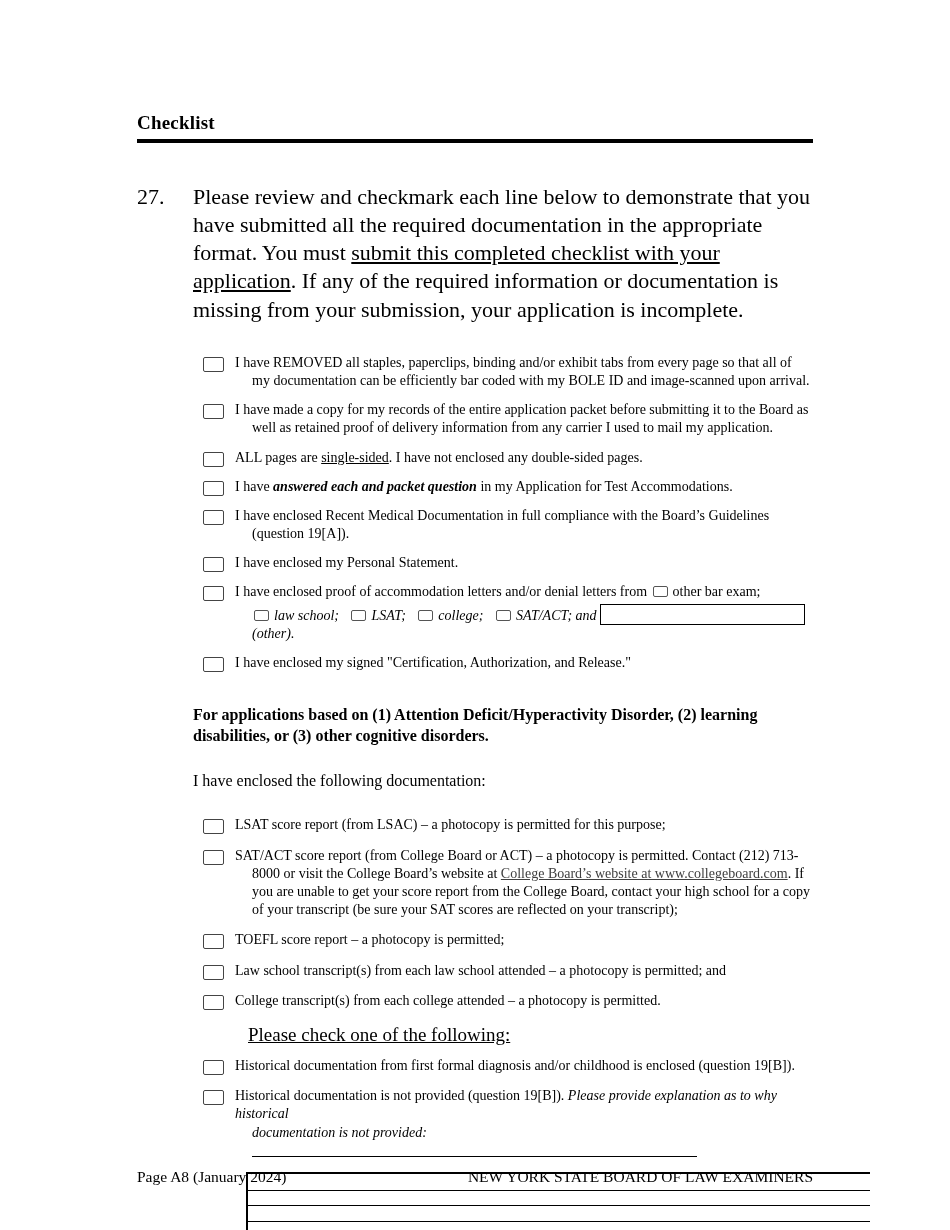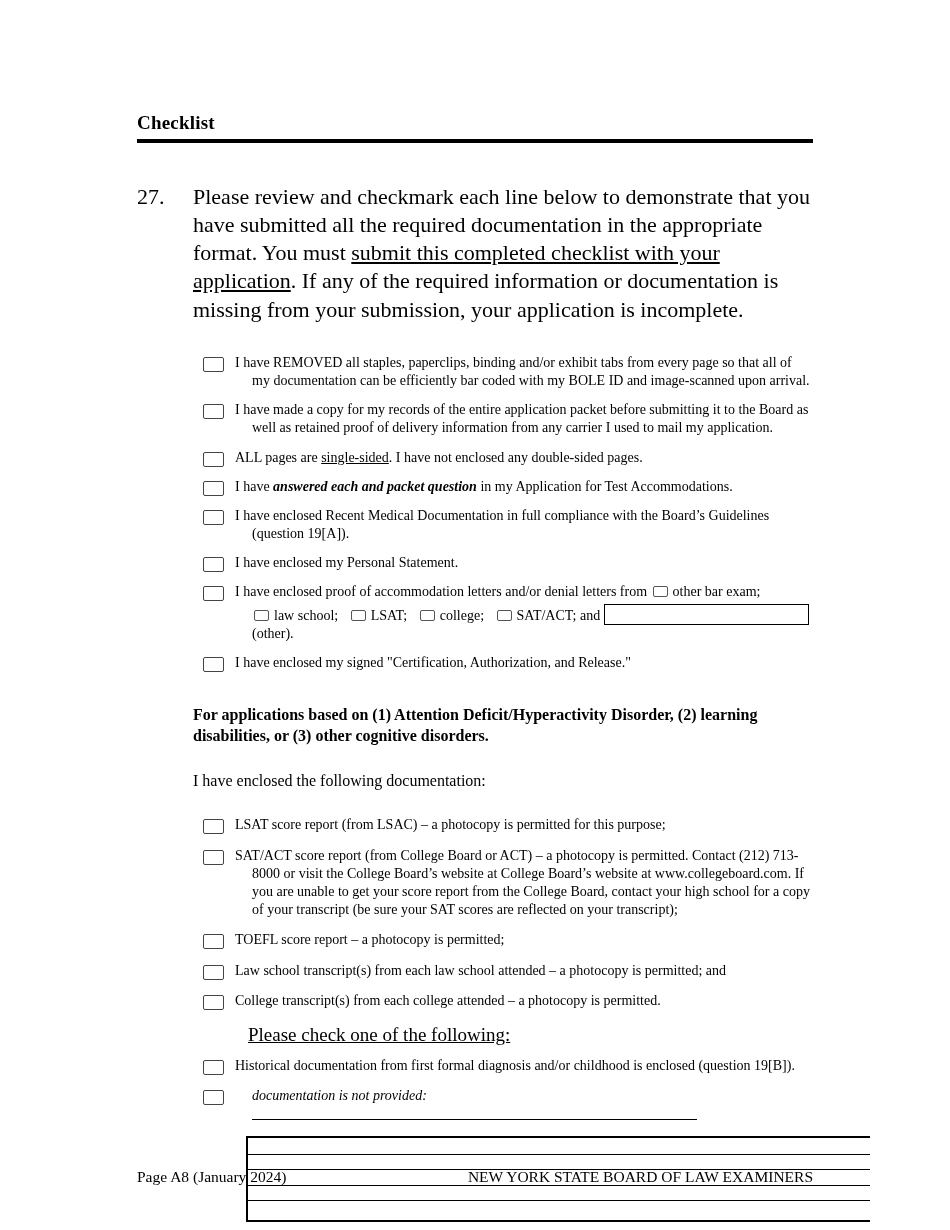--- a/index.html
+++ b/index.html
@@ -25,26 +25,26 @@
   .cb {
     display:inline-block; width:21px; height:15px; border:1.2px solid #444;
     border-radius:2px; background:#fff; flex-shrink:0; margin-top:3px; margin-right:11px;
   }
   .cb-sm {
     display:inline-block; width:15px; height:11px; border:1.1px solid #555;
     border-radius:2px; background:#fff; vertical-align:-1px; margin:0 5px 0 2px;
   }
   .item-text { flex:1; padding-left:17px; text-indent:-17px; }
   .item-text-plain { flex:1; }
-  .inline-opts { margin-top:2px; padding-left:17px; }
+  .inline-opts { margin-top:2px; padding-left:17px;font-style:italic; }
   .other-box {
     display:inline-block; width:205px; height:21px; border:1.6px solid #000;
     vertical-align:-5px; margin-right:1px; background:#fff;
   }
-  .link { color:#000000; cursor:pointer; }
+  .link { color:#404040; text-decoration:underline; cursor:pointer; }
 
   .section-heading { margin:32px 0 0 56px; font-size:16px; font-weight:bold; line-height:1.32; max-width:780px; }
   .section-intro { margin:26px 0 0 56px; font-size:16px; }
   .items2 { margin-top:26px; }
 
   .choose-label { margin:14px 0 11px 111px; font-size:19px; text-decoration:underline; }
 
   .blank-line { display:inline-block; width:445px; border-bottom:1.2px solid #000; height:14px; vertical-align:-2px; }
 
   .answer-box { margin:6px 0 0 109px; width:695px; border:2px solid #000; background:#fff; }
@@ -159,20 +159,21 @@
     <div class="choose-label">Please check one of the following:</div>
 
     <div class="item item2">
       <span class="cb"></span>
       <div class="item-text">Historical documentation from first formal diagnosis and/or childhood is enclosed (question 19[B]).</div>
     </div>
 
     <div class="item item2">
       <span class="cb"></span>
       <div class="item-text-plain">
+        <div><span>Historical documentation is not provided (question 19[B]).  </span><span class="it">Please provide explanation as to why historical </span></div>
         <div style="padding-left:17px;"><span class="it">documentation is not provided: </span><span class="blank-line"></span></div>
       </div>
     </div>
 
     <div class="answer-box">
       <div class="row"></div>
       <div class="row"></div>
       <div class="row"></div>
       <div class="row"></div>
       <div class="row"></div>

